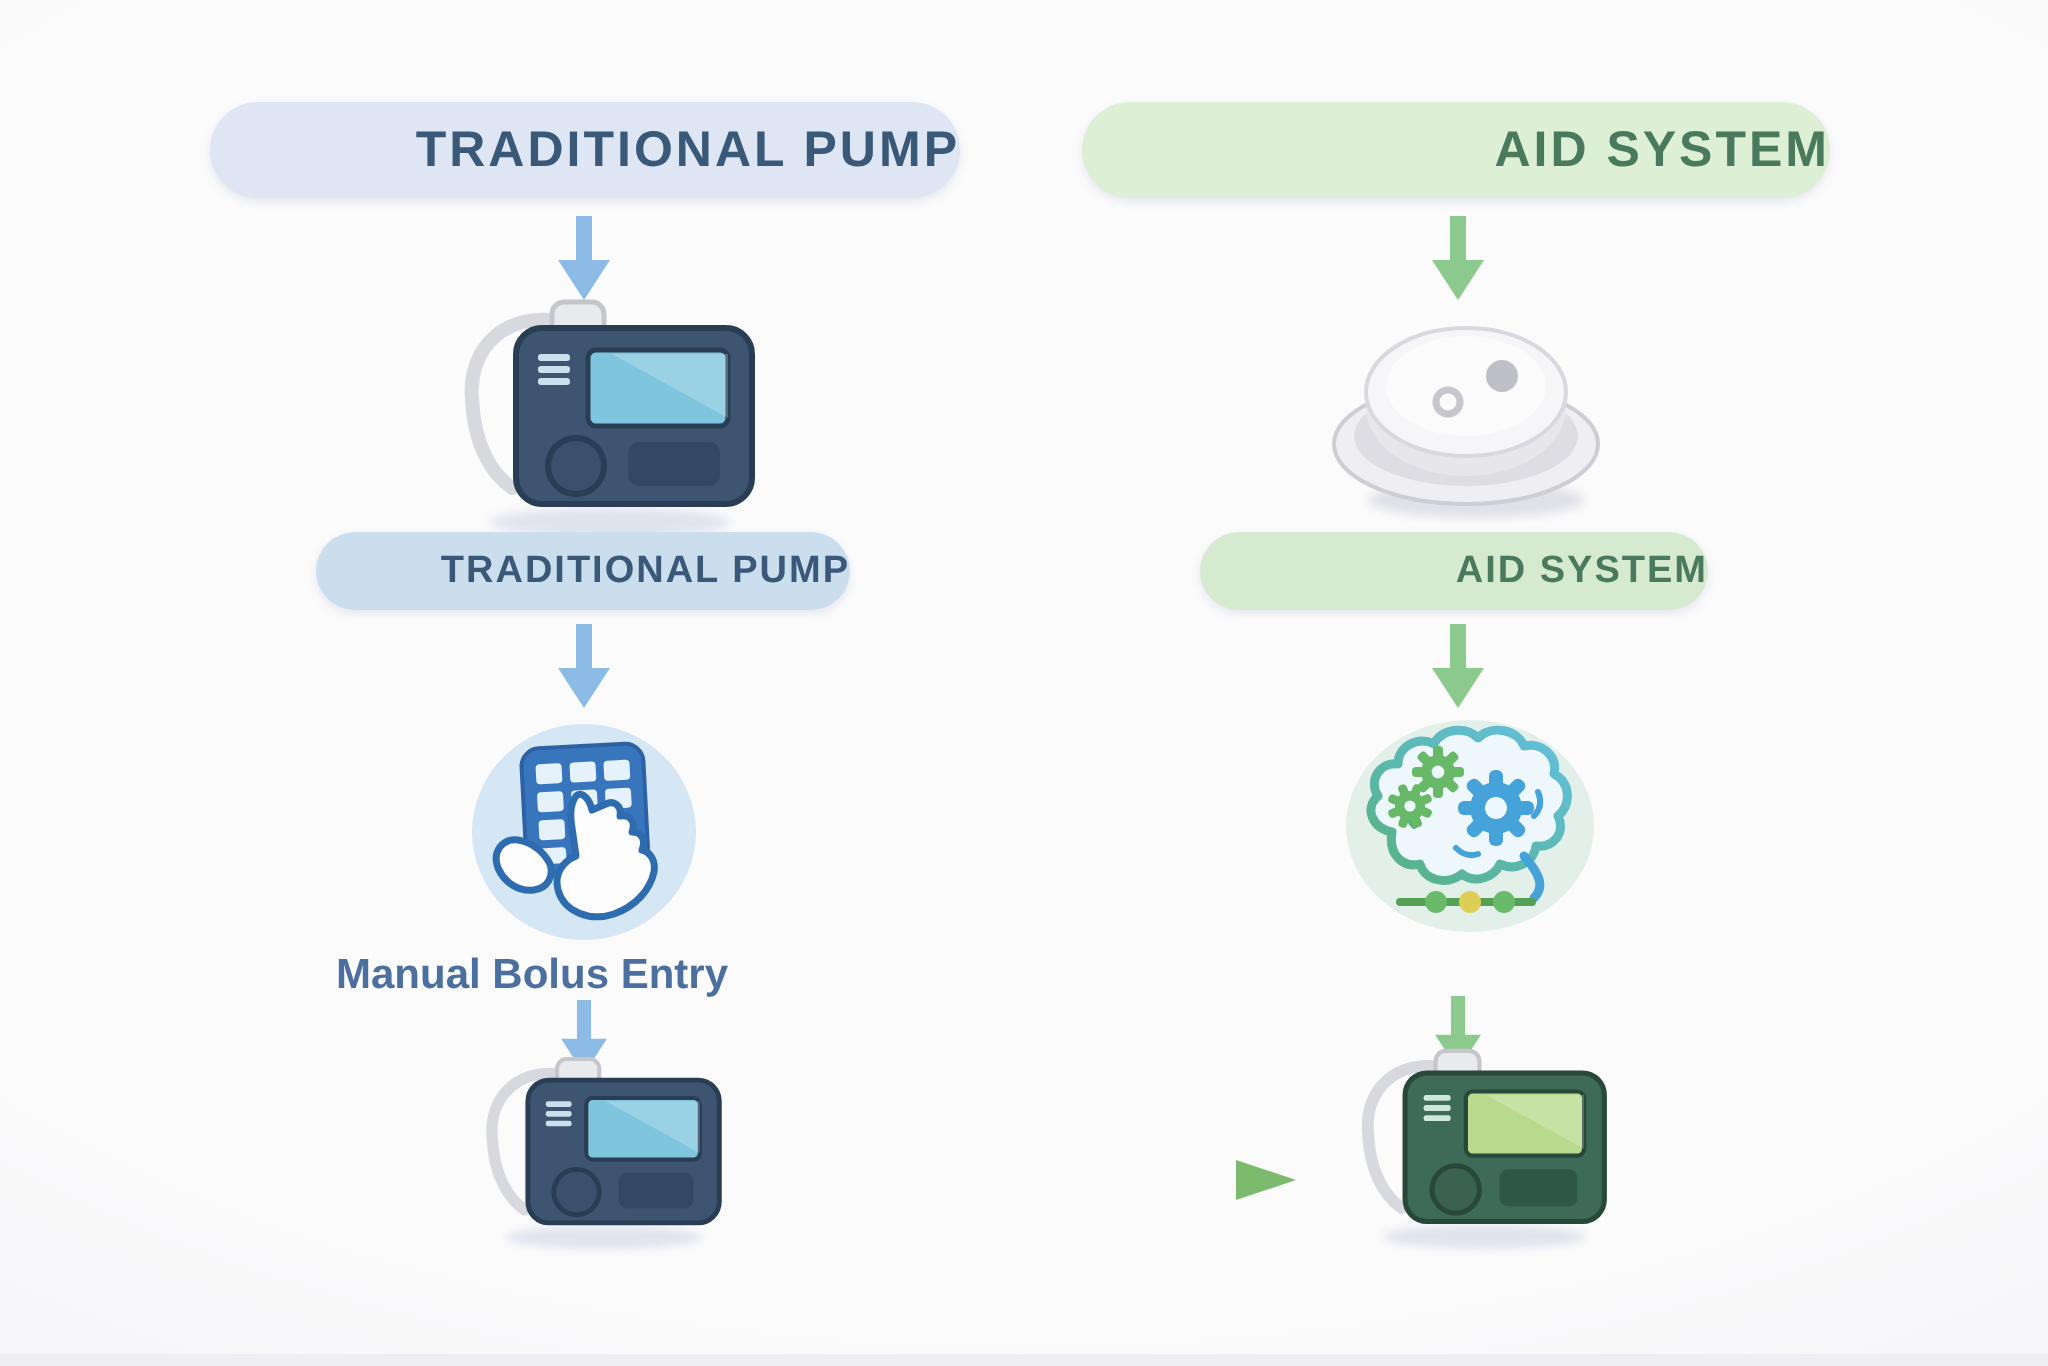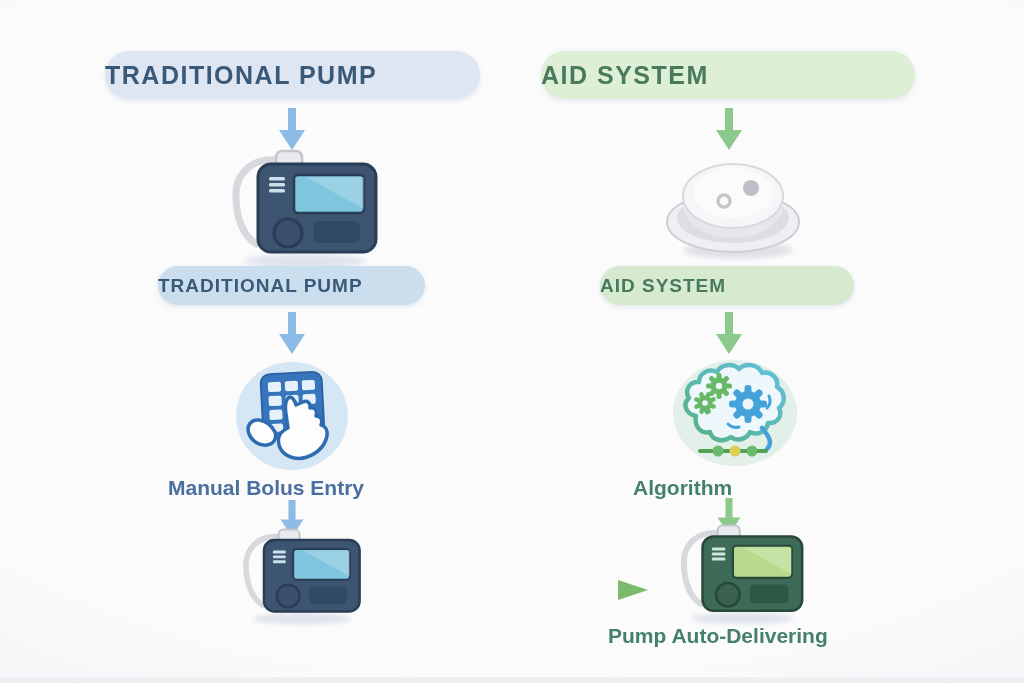--- a/index.html
+++ b/index.html
@@ -9,21 +9,21 @@
     background:
       radial-gradient(120% 100% at 50% 42%, #fbfbfc 55%, #ededf2 100%),
       var(--background, #f7f7f9);
   }
   .stage::after{
     content:""; position:absolute; left:0; right:0; bottom:0; height:6px;
     background:#e6e6ec; opacity:.55;
   }
   .abs{position:absolute;}
   .pill{
-    position:absolute; display:flex; align-items:center; justify-content:flex-start;
+    position:absolute; display:flex; align-items:center; justify-content:flex-end;
     border-radius:26px; box-shadow:0 2px 5px rgba(110,130,160,.16);
   }
   .pill.hdr{font-size:25px; font-weight:700; letter-spacing:1.5px;}
   .pill.sub{font-size:19px; font-weight:700; letter-spacing:1px; border-radius:20px;}
   .pill.blue{background:var(--blue-pill-bg); color:var(--blue-text);}
   .pill.blue.sub{background:var(--blue-pill-light-bg);}
   .pill.green{background:var(--green-pill-bg); color:var(--green-text);}
   .pill.green.sub{background:var(--green-pill-light-bg);}
   .step-label{
     position:absolute; text-align:left; font-size:21px; font-weight:600;
@@ -195,30 +195,28 @@
     </g>
     <circle cx="76" cy="46" r="5.5" fill="#eef8fc"></circle>
 
     <path d="M90 70 C97 78 101 85 95 91" fill="none" stroke="#45a3d9" stroke-width="4.5" stroke-linecap="round"></path>
     <path d="M28 93 L94 93" fill="none" stroke="#55a055" stroke-width="4" stroke-linecap="round"></path>
     <circle cx="46" cy="93" r="5.5" fill="#69bb69"></circle>
     <circle cx="63" cy="93" r="5.5" fill="#ddcf55"></circle>
     <circle cx="80" cy="93" r="5.5" fill="#69bb69"></circle>
   </svg>
 
-  <div class="step-label green" style="left:633px;top:476px;width:200px">Algorithm</div>
 
   <svg class="varrow short arrow-green" style="left:714px;top:498px" viewBox="0 0 30 42">
       <use href="#arrow-shape"></use>
     </svg>
 
   <svg class="icon pump-green" style="left:662px;top:522px" width="152" height="110" viewBox="0 0 180 130">
       <use href="#pump-shape"></use>
     </svg>
 
-  <div class="step-label green" style="left:608px;top:624px;width:250px">Pump Auto-Delivering</div>
 
   <svg class="abs" style="left:352px;top:577px" width="300" height="26" viewBox="0 0 300 26">
     <line x1="4" y1="13" x2="266" y2="13" stroke="url(#dashg)" stroke-width="7" stroke-dasharray="11 9"></line>
     <polygon points="266,3 296,13 266,23" fill="#7cbb6e"></polygon>
   </svg>
 
 </div>
 
 </body></html>

